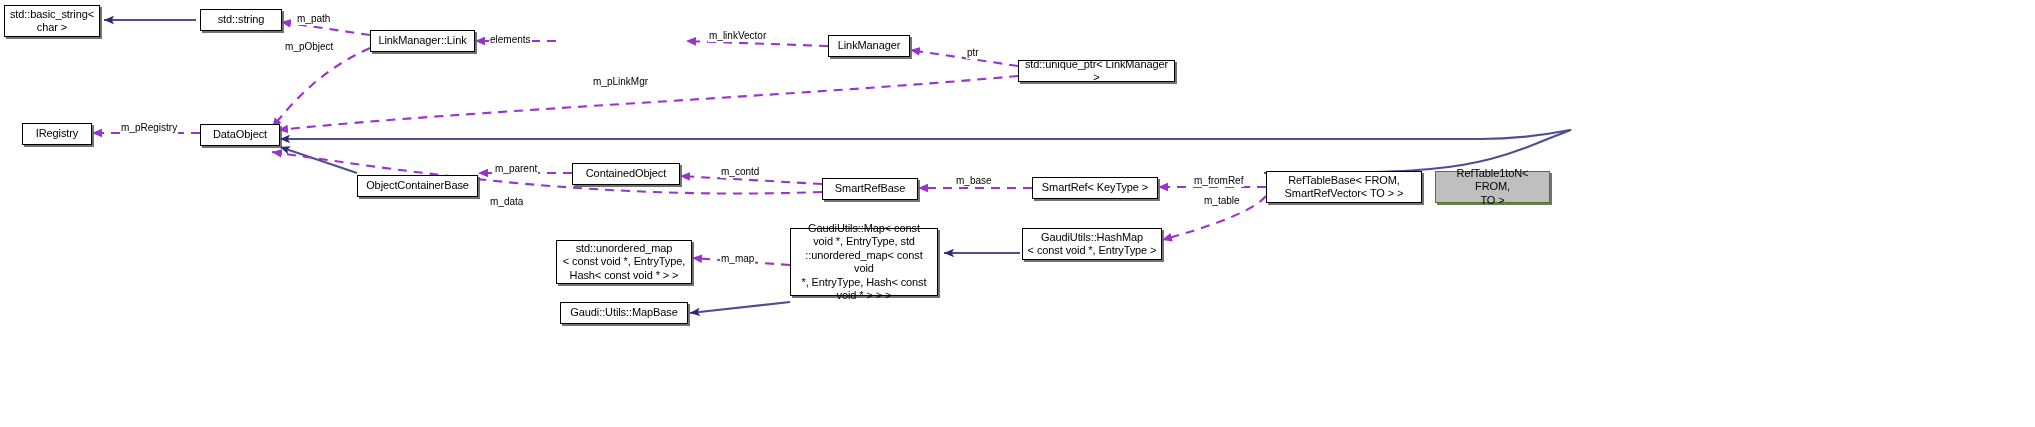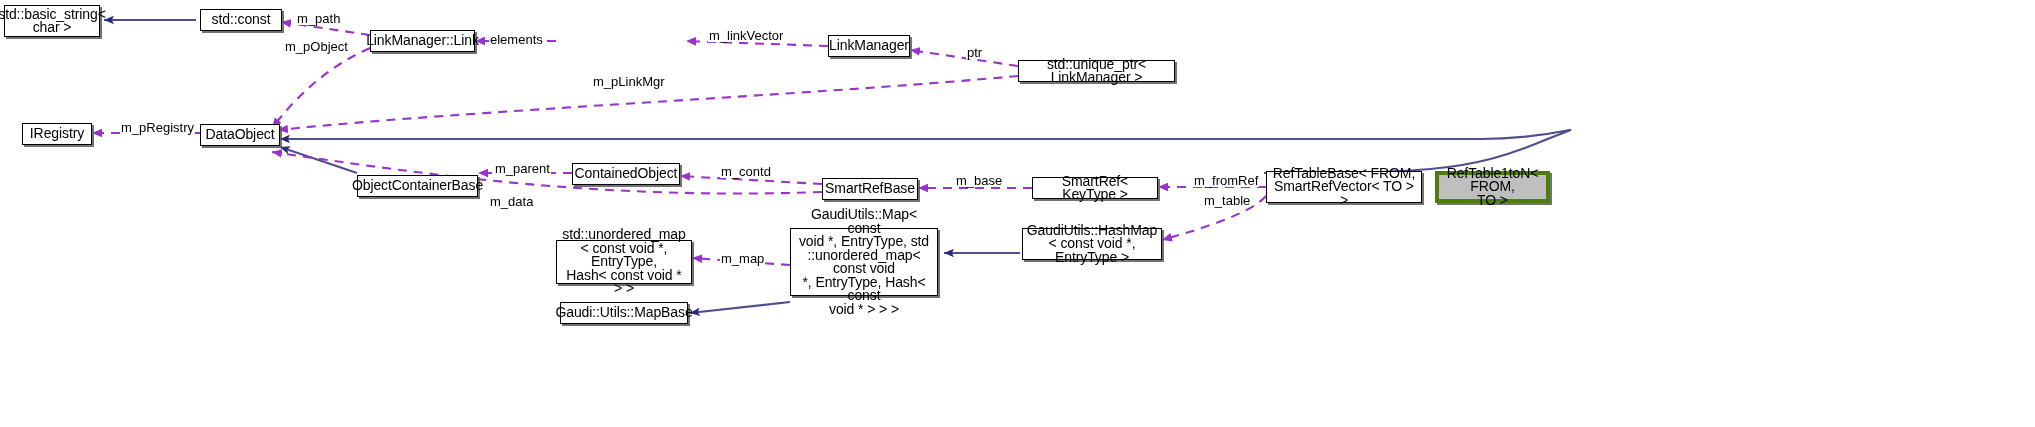--- a/index.html
+++ b/index.html
@@ -10,35 +10,35 @@
   .node{
     position:absolute;
     box-sizing:border-box;
     background:#ffffff;
     border:1px solid #000000;
     box-shadow:2px 2px 0 0 rgba(90,90,90,0.85);
     display:flex;
     align-items:center;
     justify-content:center;
     text-align:center;
-    font-size:14px;
+    font-size:11px;
     line-height:13.5px;
     color:#000000;
     letter-spacing:-0.1px;
     white-space:pre-line;
     padding:10px 4px;
     z-index:3;
   }
   .node.highlight{
     background:#bfbfbf;
-    border:4px solid #4d7c0f;
+    border:1px solid #4d7c0f;
   }
   .edge-label{
     position:absolute;
-    font-size:13px;
+    font-size:10px;
     line-height:13px;
     color:#000000;
     background:#ffffff;
     white-space:nowrap;
     padding:0 1px;
     z-index:4;
   }
 </style>
 </head>
 <body>
@@ -78,21 +78,21 @@
       <path d="M1032,188 L918,188" marker-end="url(#use)"></path>
       <path d="M1266,187 L1158,187" marker-end="url(#use)"></path>
       <path d="M1266,196 C1250,215 1190,232 1162,240" marker-end="url(#use)"></path>
       <path d="M790,265 L692,258" marker-end="url(#use)"></path>
     </g>
   </svg>
 
   <div class="node" style="left:4px;top:5px;width:96px;height:32px;">std::basic_string&lt;
 char &gt;</div>
 
-  <div class="node" style="left:200px;top:9px;width:82px;height:22px;">std::const</div>
+  <div class="node" style="left:200px;top:9px;width:82px;height:22px;">std::string</div>
 
   <div class="node" style="left:370px;top:30px;width:105px;height:22px;">LinkManager::Link</div>
 
 
   <div class="node" style="left:828px;top:35px;width:82px;height:22px;">LinkManager</div>
 
   <div class="node" style="left:1018px;top:60px;width:157px;height:22px;">std::unique_ptr&lt; LinkManager &gt;</div>
 
   <div class="node" style="left:22px;top:123px;width:70px;height:22px;">IRegistry</div>
 

